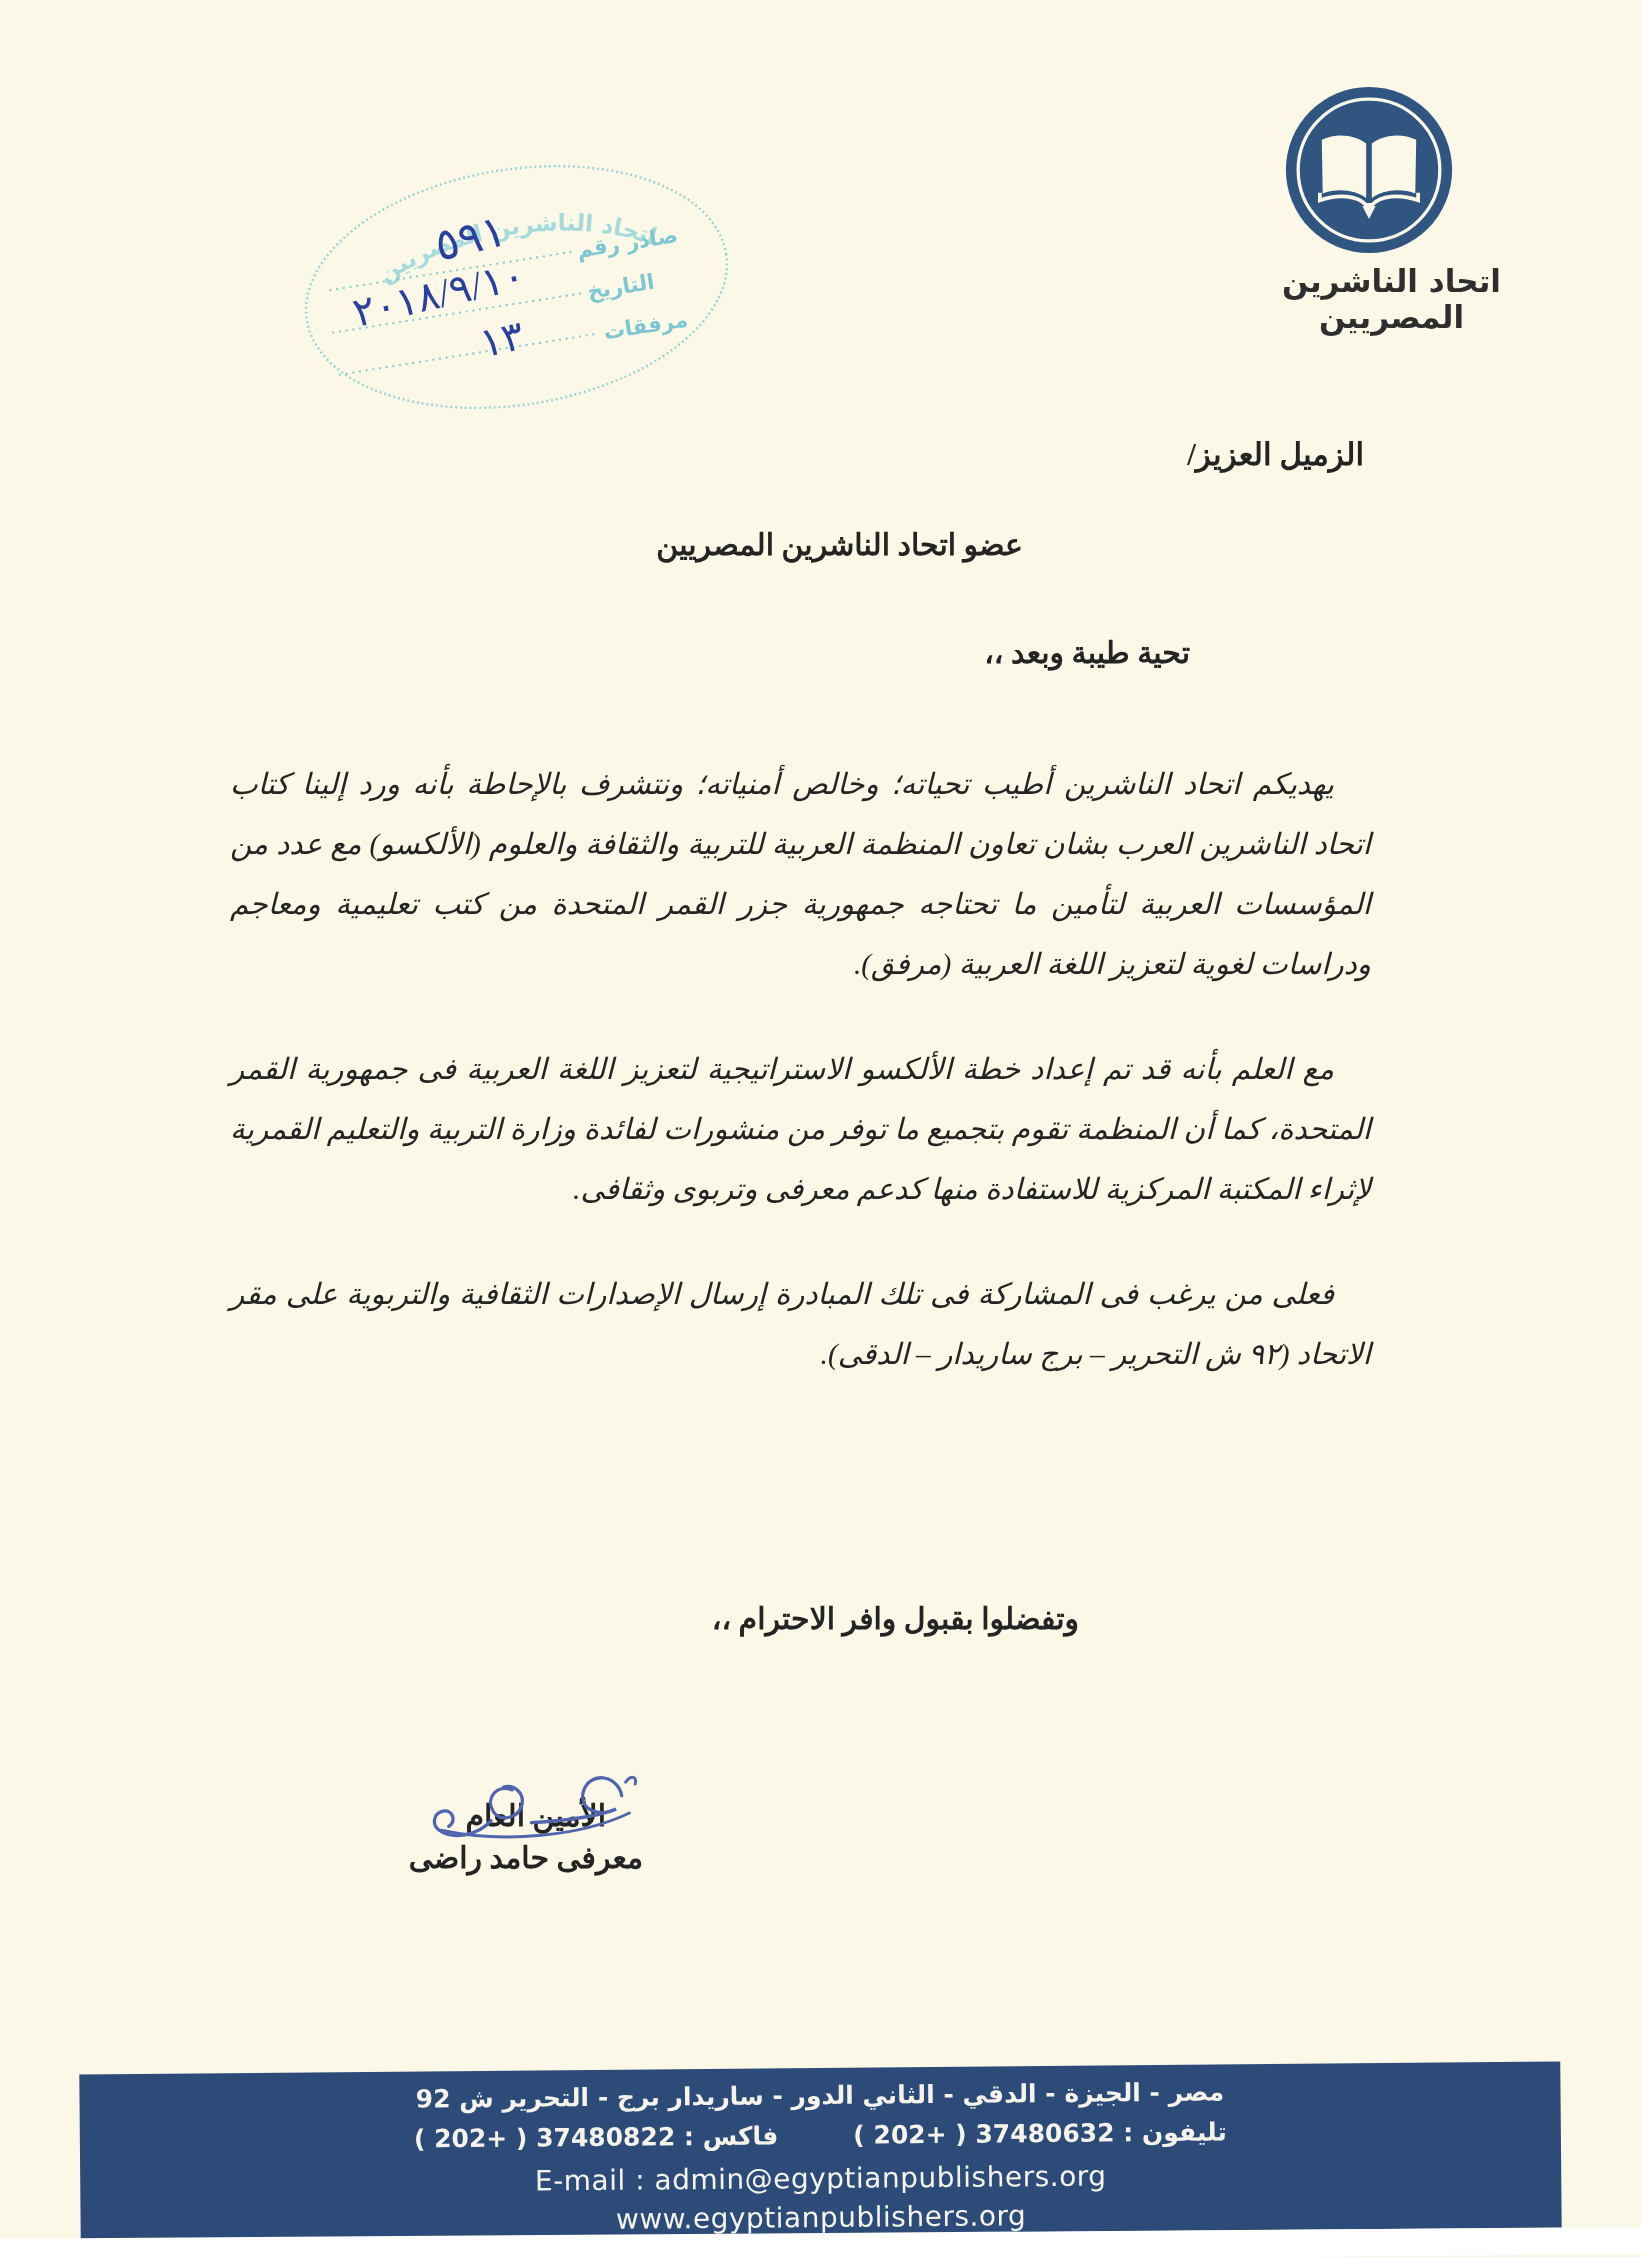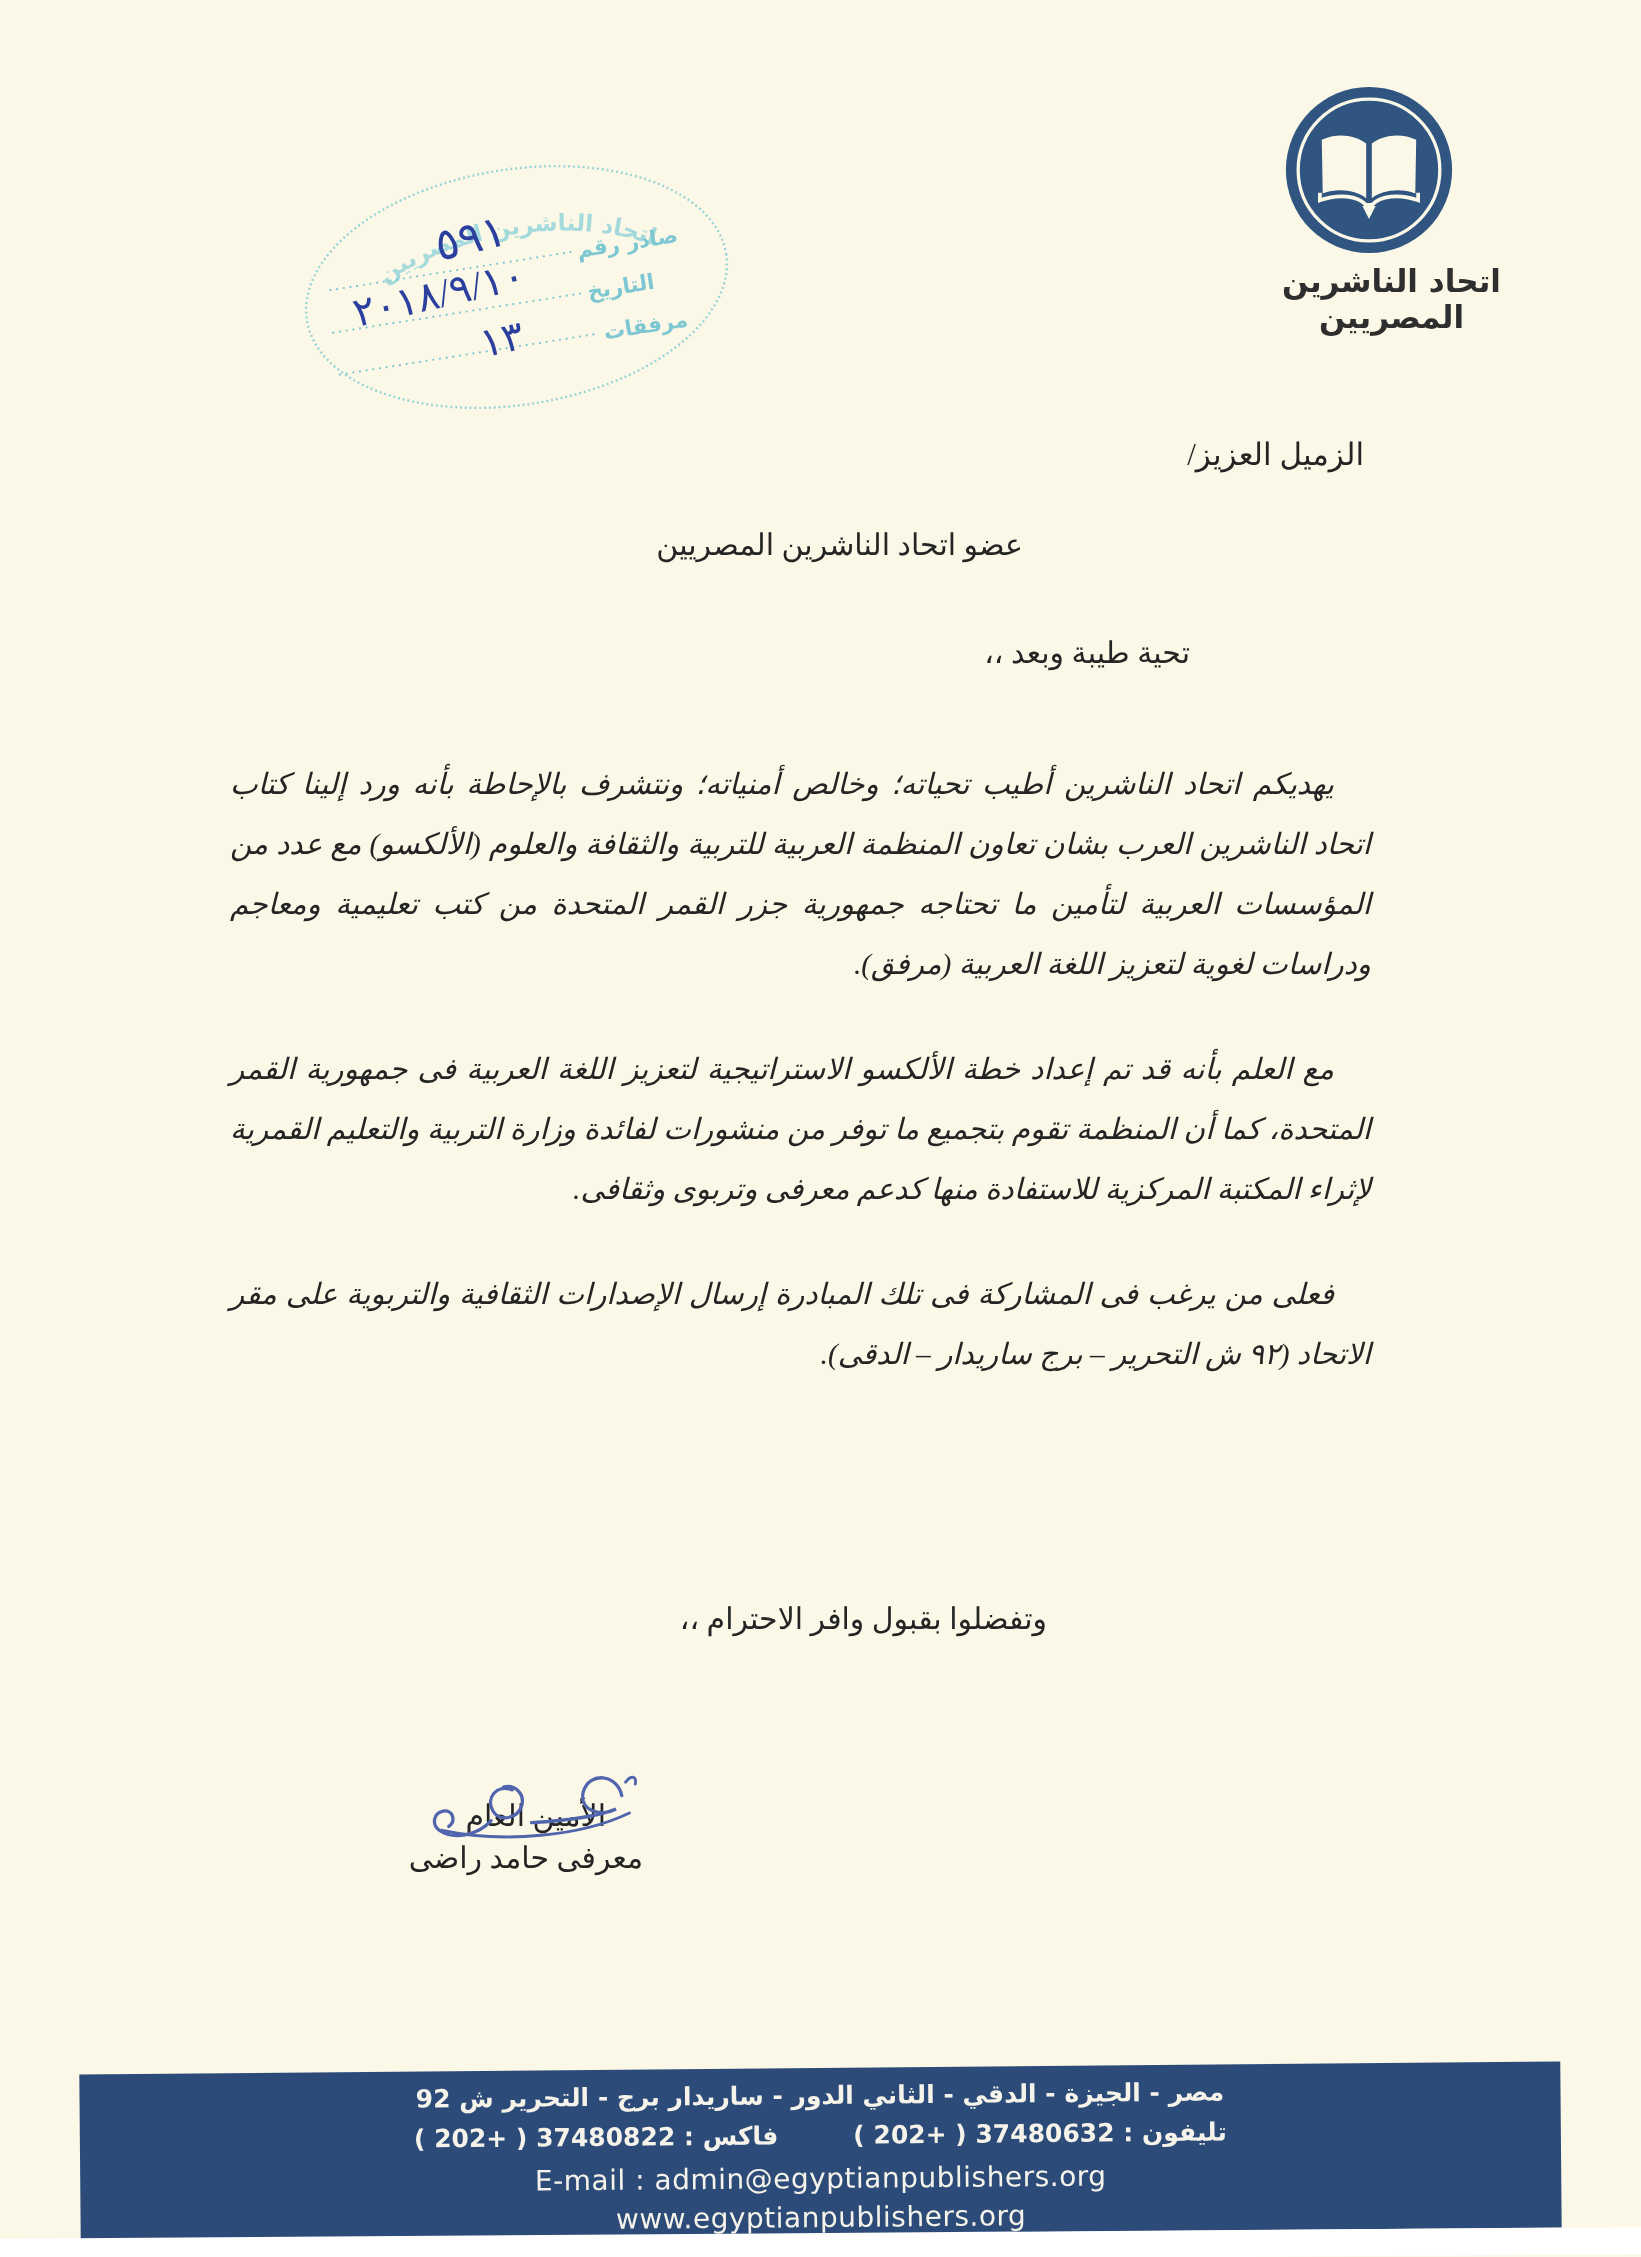--- a/index.html
+++ b/index.html
@@ -3,39 +3,39 @@
 <meta charset="utf-8">
 <style>
   html,body{margin:0;padding:0;background:#e8e4d4;}
   .page{
     position:relative; width:1641px; height:2257px;
     background:#fbf8e7; overflow:hidden;
     font-family:"Liberation Serif","DejaVu Serif",serif;
     color:#242424;
   }
   .abs{position:absolute;}
-  .b{font-weight:normal;}
+  .b{font-weight:bold;}
   .rtl{direction:rtl;}
   
   .brand{
     left:1205px; top:263px; width:373px; text-align:center;
     font-family:"DejaVu Sans","Liberation Sans",sans-serif;
     font-weight:bold; font-size:31px; color:#2e2e2e; letter-spacing:0;
   }
   
   .salutation{top:436px; right:277px; font-size:31px;}
   .member-line{top:527px; right:618px; font-size:30px;}
   .greeting{top:635px; right:451px; font-size:30px;}
   .body-text{
     top:755px; left:230px; width:1141px;
     direction:rtl; font-size:29.4px; line-height:2.04; text-align:justify;
   }
   .body-text p{margin:0 0 45px 0; text-indent:37px;font-style:italic;}
   .thanks{top:1485px; right:563px; font-size:29px;}
-  .closing{top:1601px; right:594px; font-size:30px;}
+  .closing{top:1601px; right:562px; font-size:30px;}
   .signer-title{top:1786px; right:1035px; font-size:30px;margin-top:12px;}
   .signer-name{top:1840px; right:998px; font-size:30px;}
   
   .stamp{left:285px; top:141px; width:463px; height:292px; transform:rotate(-9deg);}
   
   .signature{left:398px; top:1763px; width:263px; height:98px;}
   
   .footer{
     left:80px; top:2068px; width:1481px; height:166px;
     background:#2c4b79; transform:rotate(-0.5deg);

